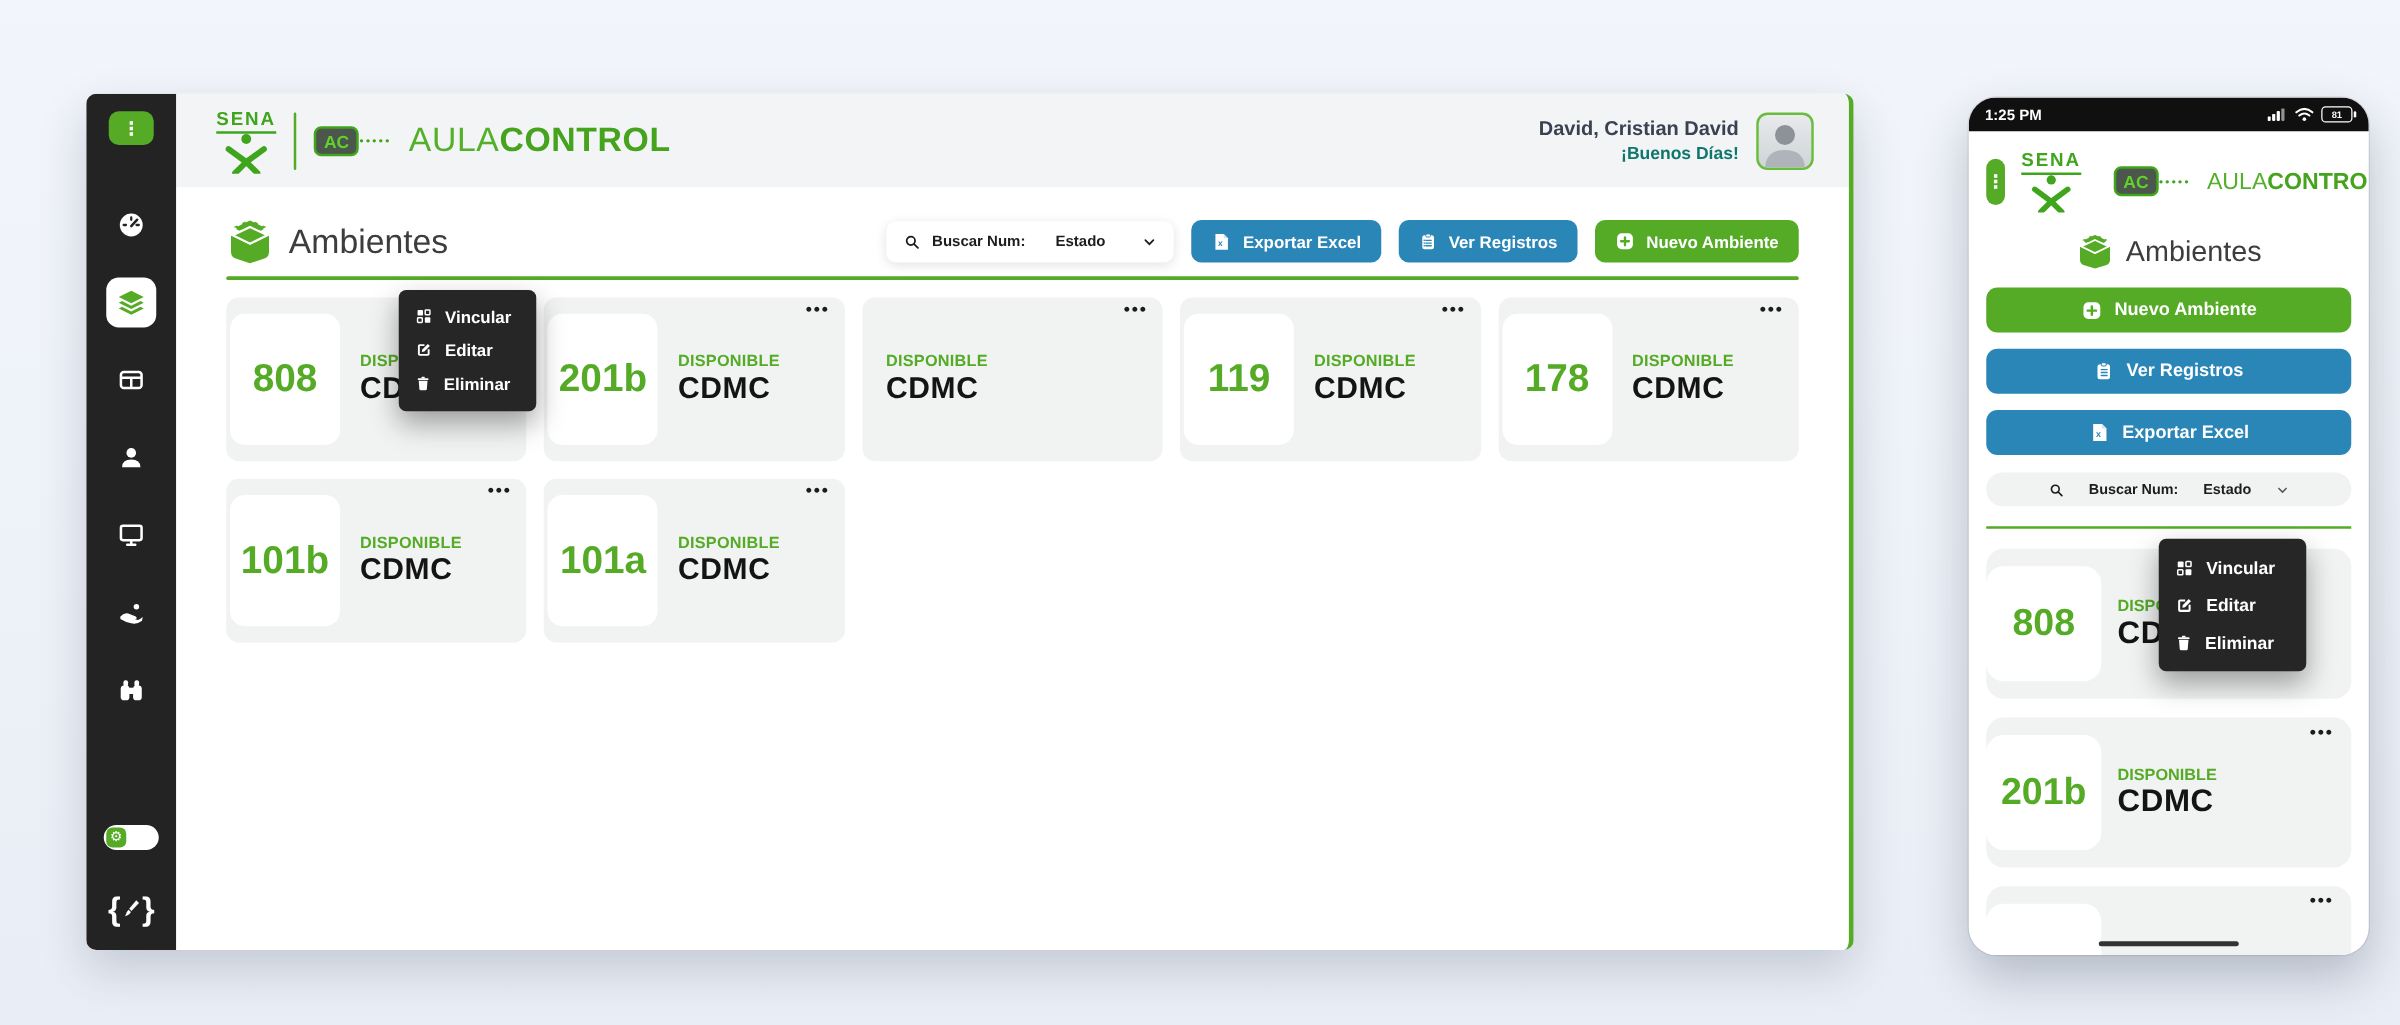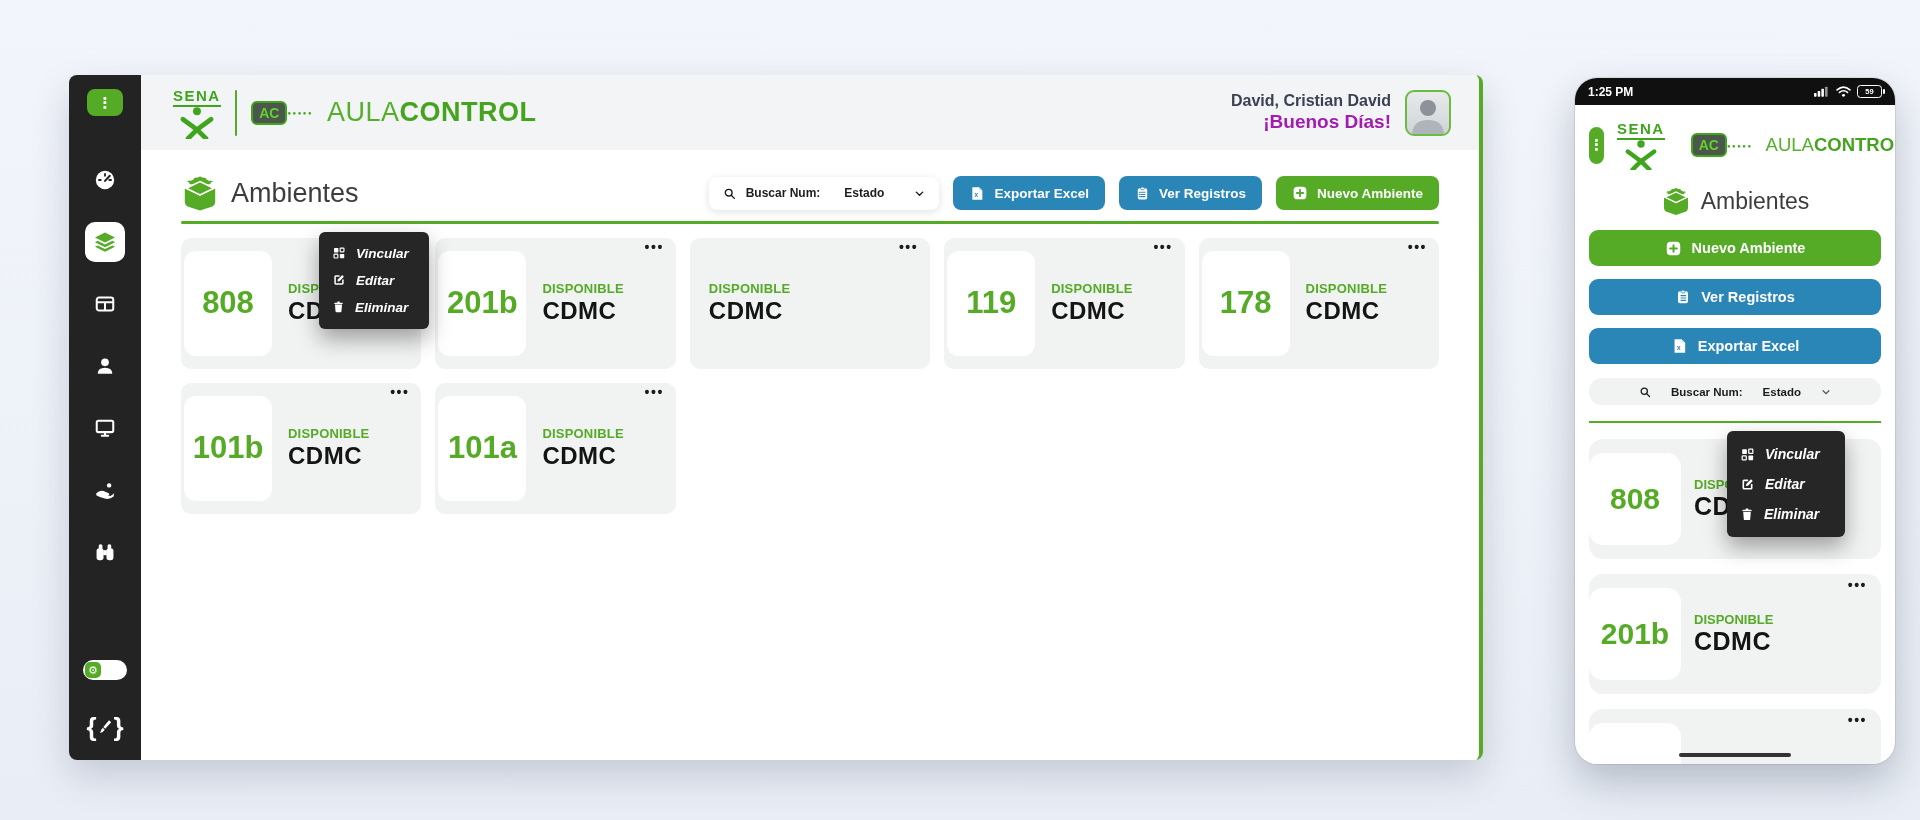--- a/index.html
+++ b/index.html
@@ -44,21 +44,21 @@
   .sena-text { font-size:15px; font-weight:800; color:#3fa51d; letter-spacing:1.5px;
                border-bottom:2px solid #3fa51d; padding-bottom:1px; }
   .ac-logo { display:flex; flex-direction:row; align-items:center; }
   .ac-box { background:#4c564c; border:2.5px solid #3fa51d; border-radius:6px; color:#5fd32c;
             font-weight:800; font-size:14px; padding:3px 6px; line-height:1; }
   .ac-dots { color:#3fa51d; font-size:6px; letter-spacing:1.5px; margin-top:1px; }
 
   .user { display:flex; align-items:center; gap:14px; }
   .user-text { text-align:right; }
   .user-greeting { font-size:16px; font-weight:700; color:#3a4152; }
-  .user-welcome { font-size:19px; font-weight:800; color:#a21caf; margin-top:1px; }
+  .user-welcome { font-size:14px; font-weight:800; color:#0f766e; margin-top:1px; }
   .avatar { width:46px; height:46px; border-radius:9px; border:2px solid #6abc3e;
             background:linear-gradient(180deg,#e8eaec 0%,#cfd4d8 100%);
             overflow:hidden; display:flex; align-items:flex-end; justify-content:center; cursor:pointer; }
 
   .content { flex:1; background:#fff; padding:24px 40px 0; position:relative; }
   .title-row { display:flex; align-items:center; justify-content:space-between; }
   .page-title { display:flex; align-items:center; gap:12px; font-size:27px; color:#3d3d3d; }
   .toolbar { display:flex; align-items:center; gap:14px; }
   .searchbox { height:33px; background:#fff; border-radius:8px;
                box-shadow:0 2px 9px rgba(0,0,0,.12); display:flex; align-items:center;
@@ -81,21 +81,21 @@
   .card-info { margin-left:16px; }
   .card-status { font-size:13px; font-weight:700; color:#55ab26; letter-spacing:.2px; }
   .card-code { font-size:24px; font-weight:800; color:#141414; letter-spacing:.5px; margin-top:1px; }
   .card-dots { position:absolute; top:1px; right:12px; font-size:14px; letter-spacing:1.5px;
                color:#1c1c1c; font-weight:800; cursor:pointer; }
 
   .ctx { position:absolute; z-index:6; background:#262626; border-radius:6px; padding:8px 0;
          box-shadow:0 10px 22px rgba(0,0,0,.35); }
   .ctx-desktop { left:138px; top:-6px; width:110px; }
   .ctx-item { display:flex; align-items:center; gap:10px; padding:6px 13px; color:#fff;
-              font-size:13.5px; font-weight:600; cursor:pointer; white-space:nowrap;font-style:italic; }
+              font-size:13.5px; font-weight:600; cursor:pointer; white-space:nowrap; }
 
   
   .phone { position:absolute; left:1575px; top:78px; width:320px; height:686px; background:#fff;
            border-radius:22px; overflow:hidden;
            box-shadow:0 18px 40px rgba(25,35,60,.25), 0 0 0 1px rgba(0,0,0,.08); }
   .statusbar { height:27px; background:#101010; display:flex; align-items:center;
                justify-content:space-between; padding:0 13px; color:#fff; }
   .sb-time { font-size:12px; font-weight:700; }
   .sb-right { display:flex; align-items:center; gap:6px; }
   .battery { width:25px; height:12.5px; border:1.4px solid #fff; border-radius:3.5px;
@@ -428,21 +428,21 @@
           <rect x="4.6" y="6" width="3.2" height="7" rx="0.8"></rect>
           <rect x="9.2" y="3.2" width="3.2" height="9.8" rx="0.8"></rect>
           <rect x="13.8" y="0.5" width="3.2" height="12.5" rx="0.8" opacity="0.55"></rect>
         </svg>
         <svg width="15" height="11" viewBox="0 0 16 12">
           <path d="M1 4.2 Q8 -1.8 15 4.2" stroke="#fff" fill="none" stroke-width="1.8" stroke-linecap="round"></path>
           <path d="M3.6 7 Q8 3.4 12.4 7" stroke="#fff" fill="none" stroke-width="1.8" stroke-linecap="round"></path>
           <circle cx="8" cy="10.2" r="1.6" fill="#fff"></circle>
         </svg>
         <div class="battery">
-          <span>59</span>
+          <span>81</span>
         </div>
       </div>
     </div>
 
     <div class="m-header">
       <div class="m-menu-btn">⋮</div>
       <div class="sena">
         <span class="sena-text">SENA</span>
         <svg width="36" height="30" viewBox="0 0 40 34">
           <circle cx="20" cy="4.5" r="4.2" fill="#3fa51d"></circle>

